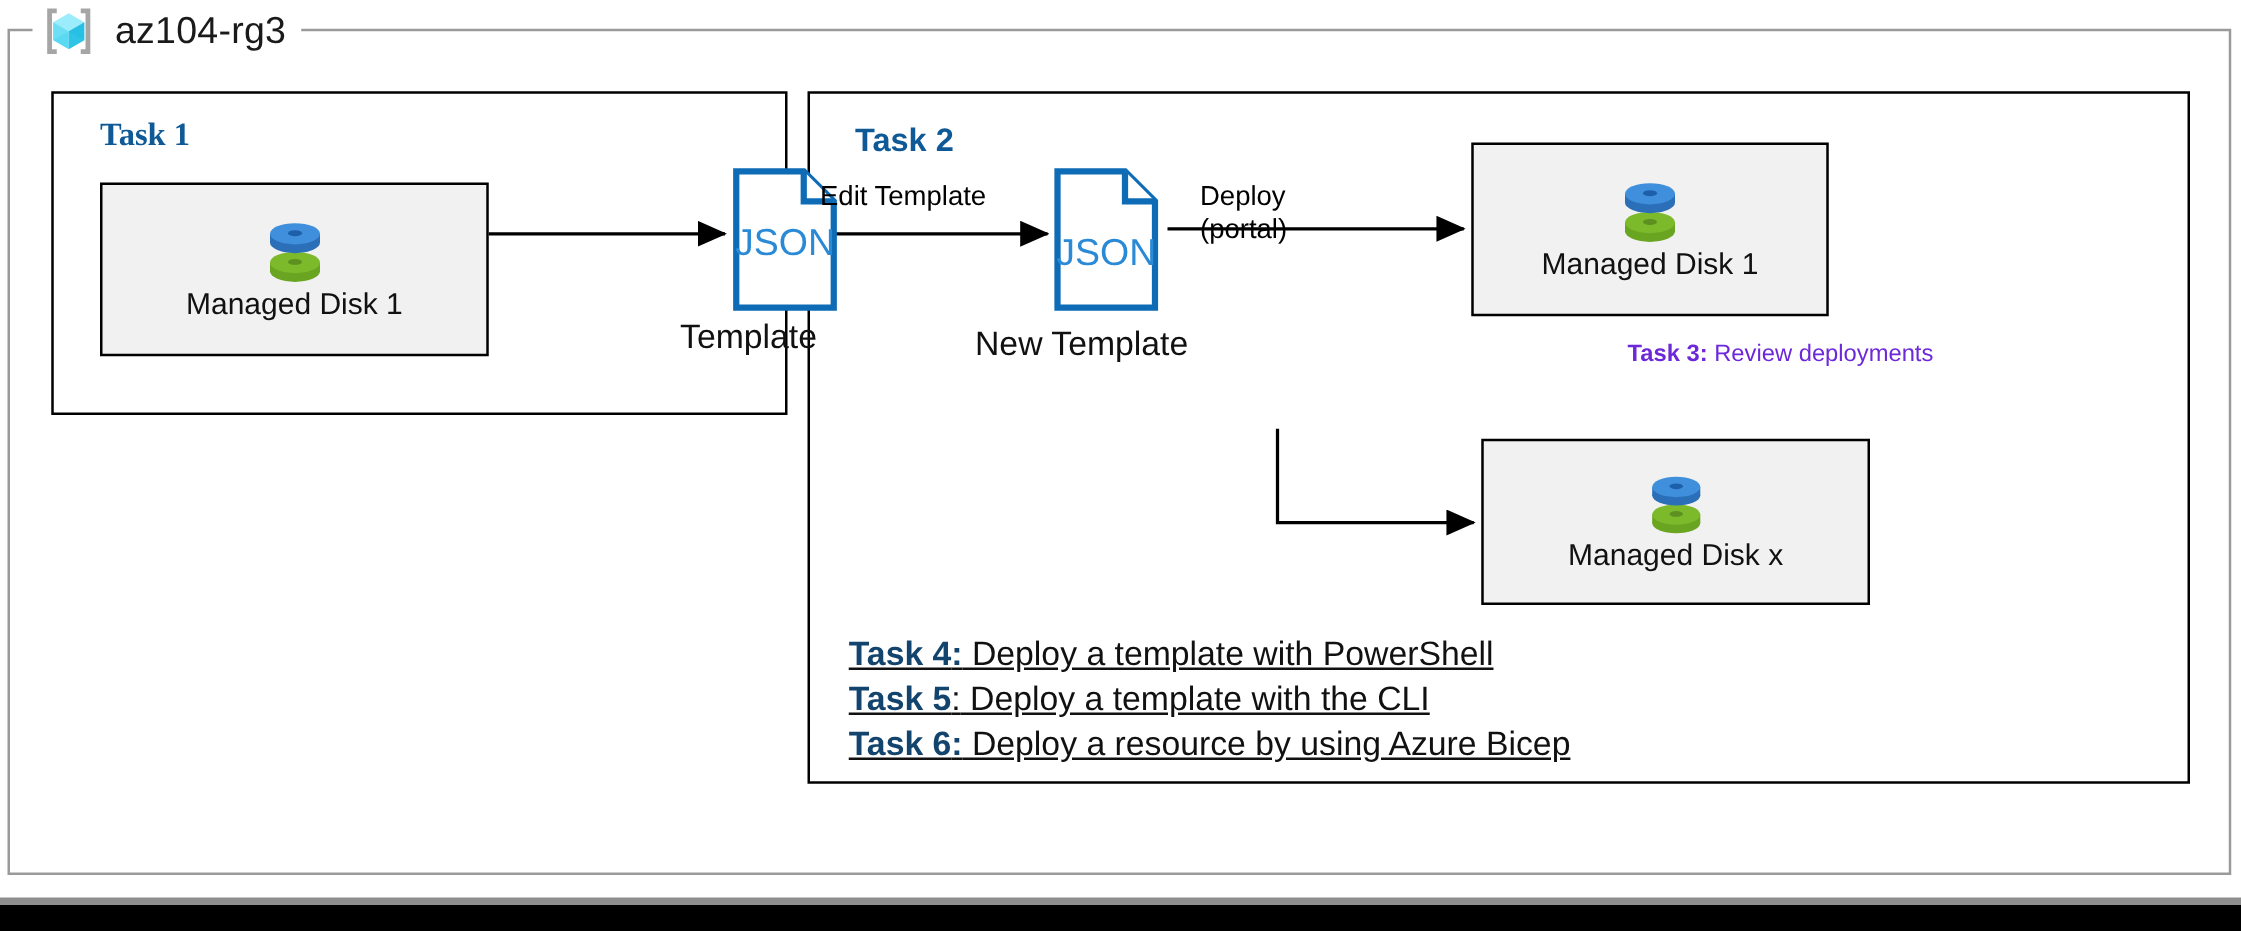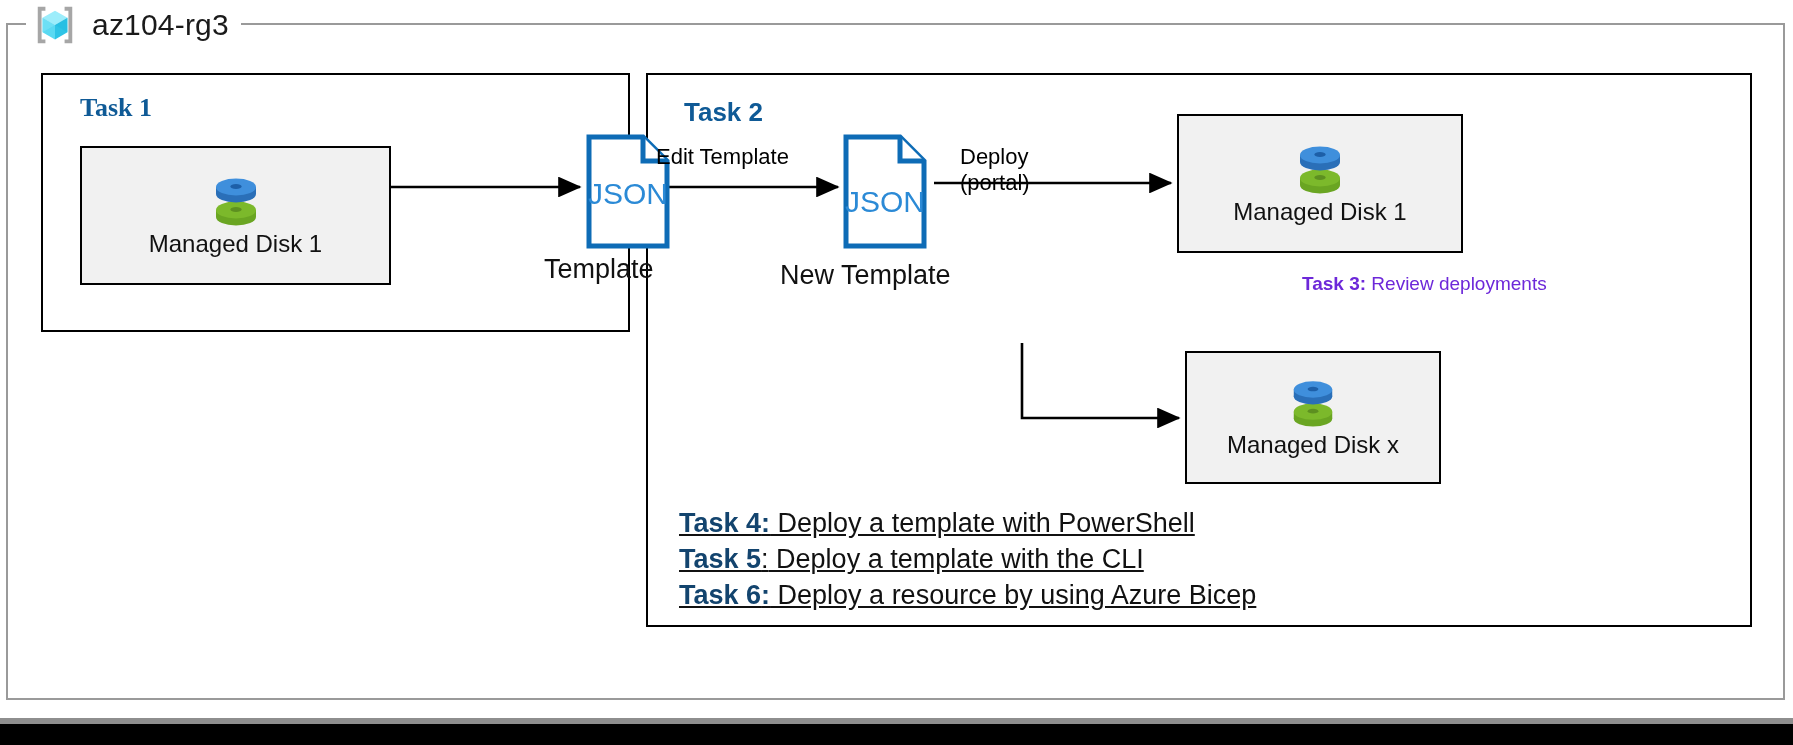--- a/index.html
+++ b/index.html
@@ -86,21 +86,21 @@
     background: #f1f1f1;
     border: 2px solid #000000;
     box-sizing: border-box;
     display: flex;
     flex-direction: column;
     align-items: center;
     justify-content: center;
   }
   #disk-box-1 { left: 80px;  top: 146px; width: 311px; height: 139px; }
   #disk-box-2 { left: 1177px; top: 114px; width: 286px; height: 139px; }
-  #disk-box-3 { left: 1185px; top: 351px; width: 256px; height: 133px; }
+  #disk-box-3 { left: 1185px; top: 351px; width: 311px; height: 133px; }
 
   .disk-icon { display: block; }
   #disk-box-1 .disk-icon { width: 52px; height: 56px; margin-bottom: 2px; }
   #disk-box-2 .disk-icon { width: 52px; height: 56px; margin-bottom: 2px; }
   #disk-box-3 .disk-icon { width: 50px; height: 54px; margin-bottom: 2px; }
 
   .disk-label {
     font-size: 24px;
     color: #111111;
     white-space: nowrap;

